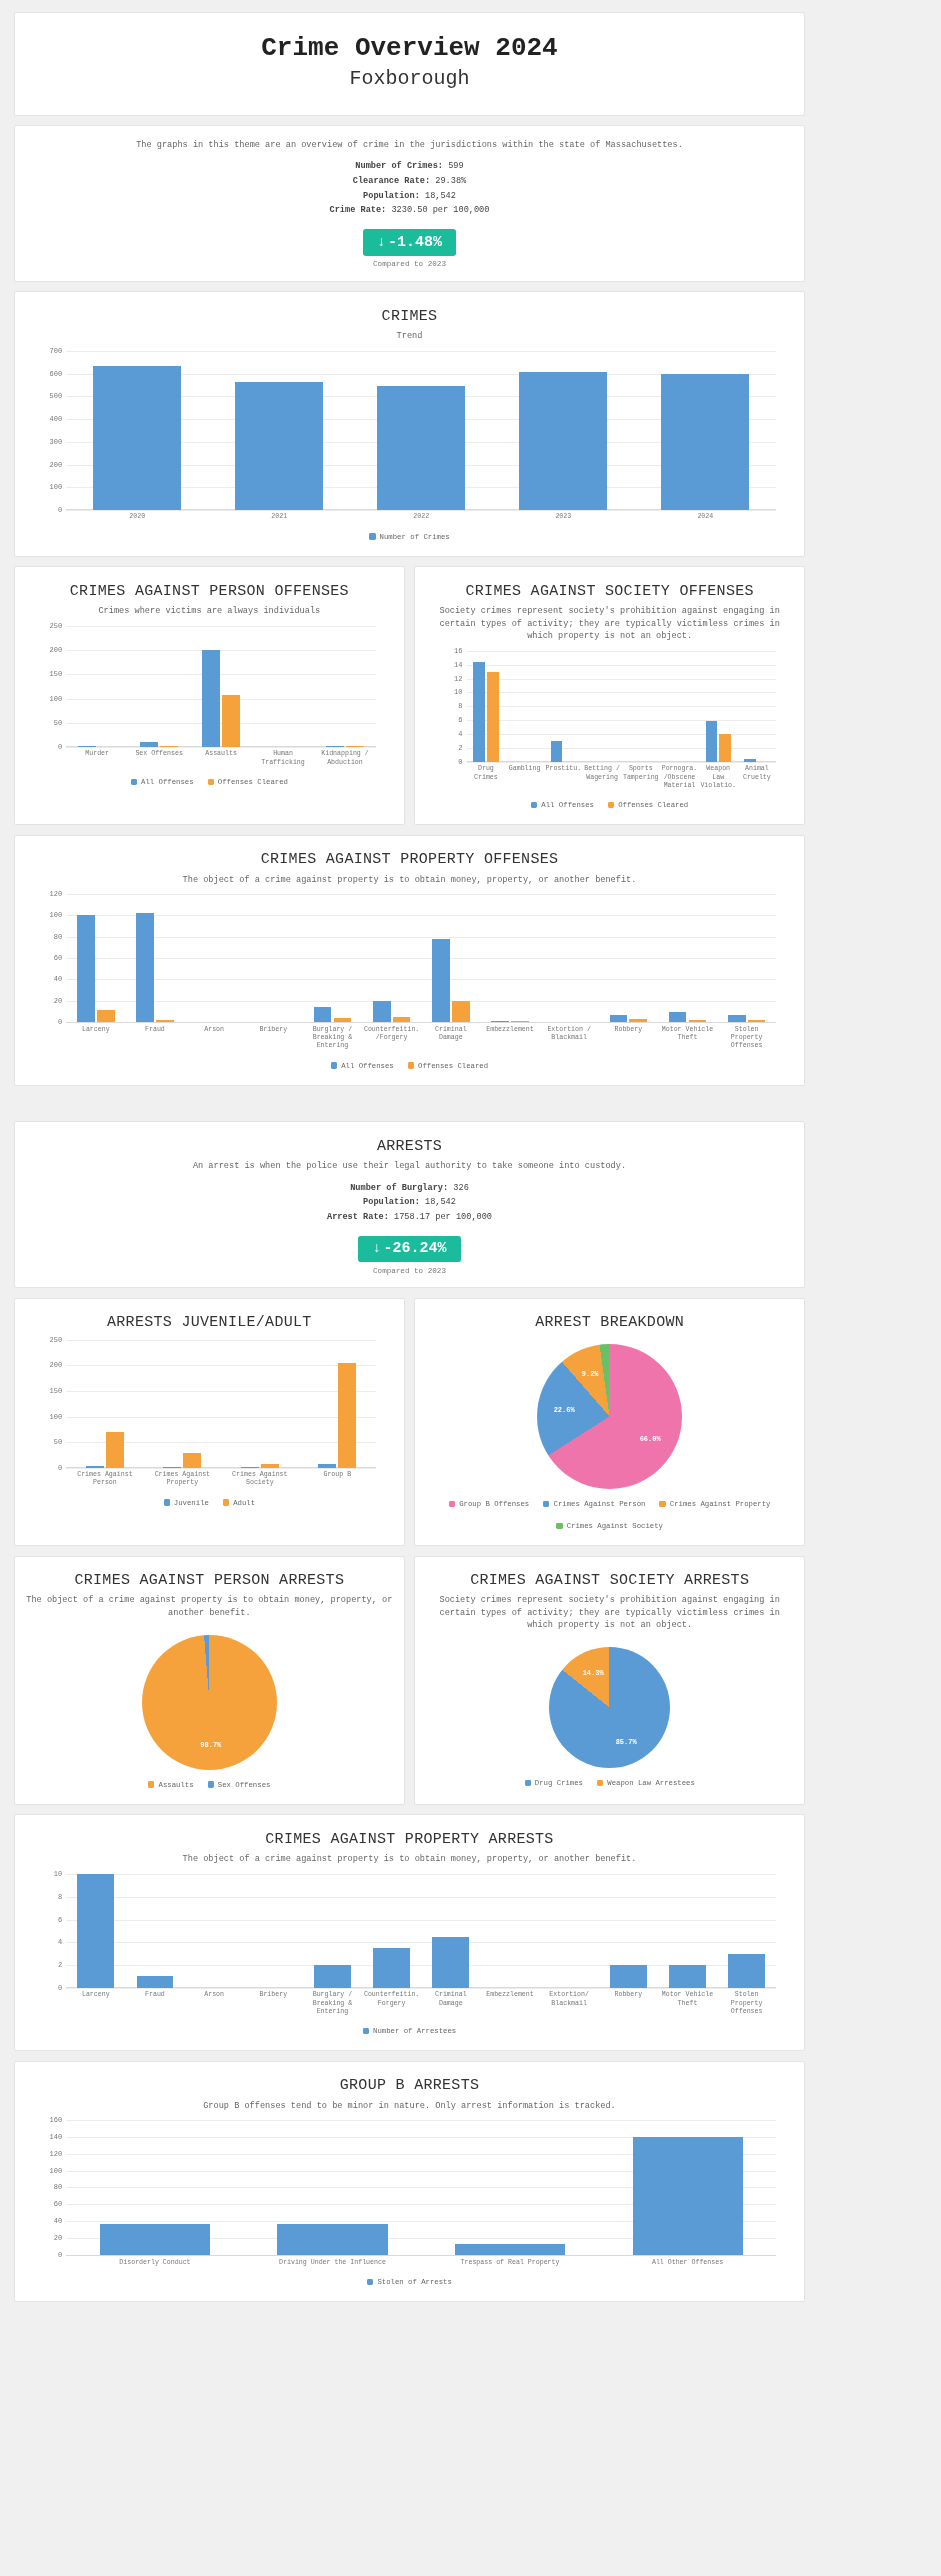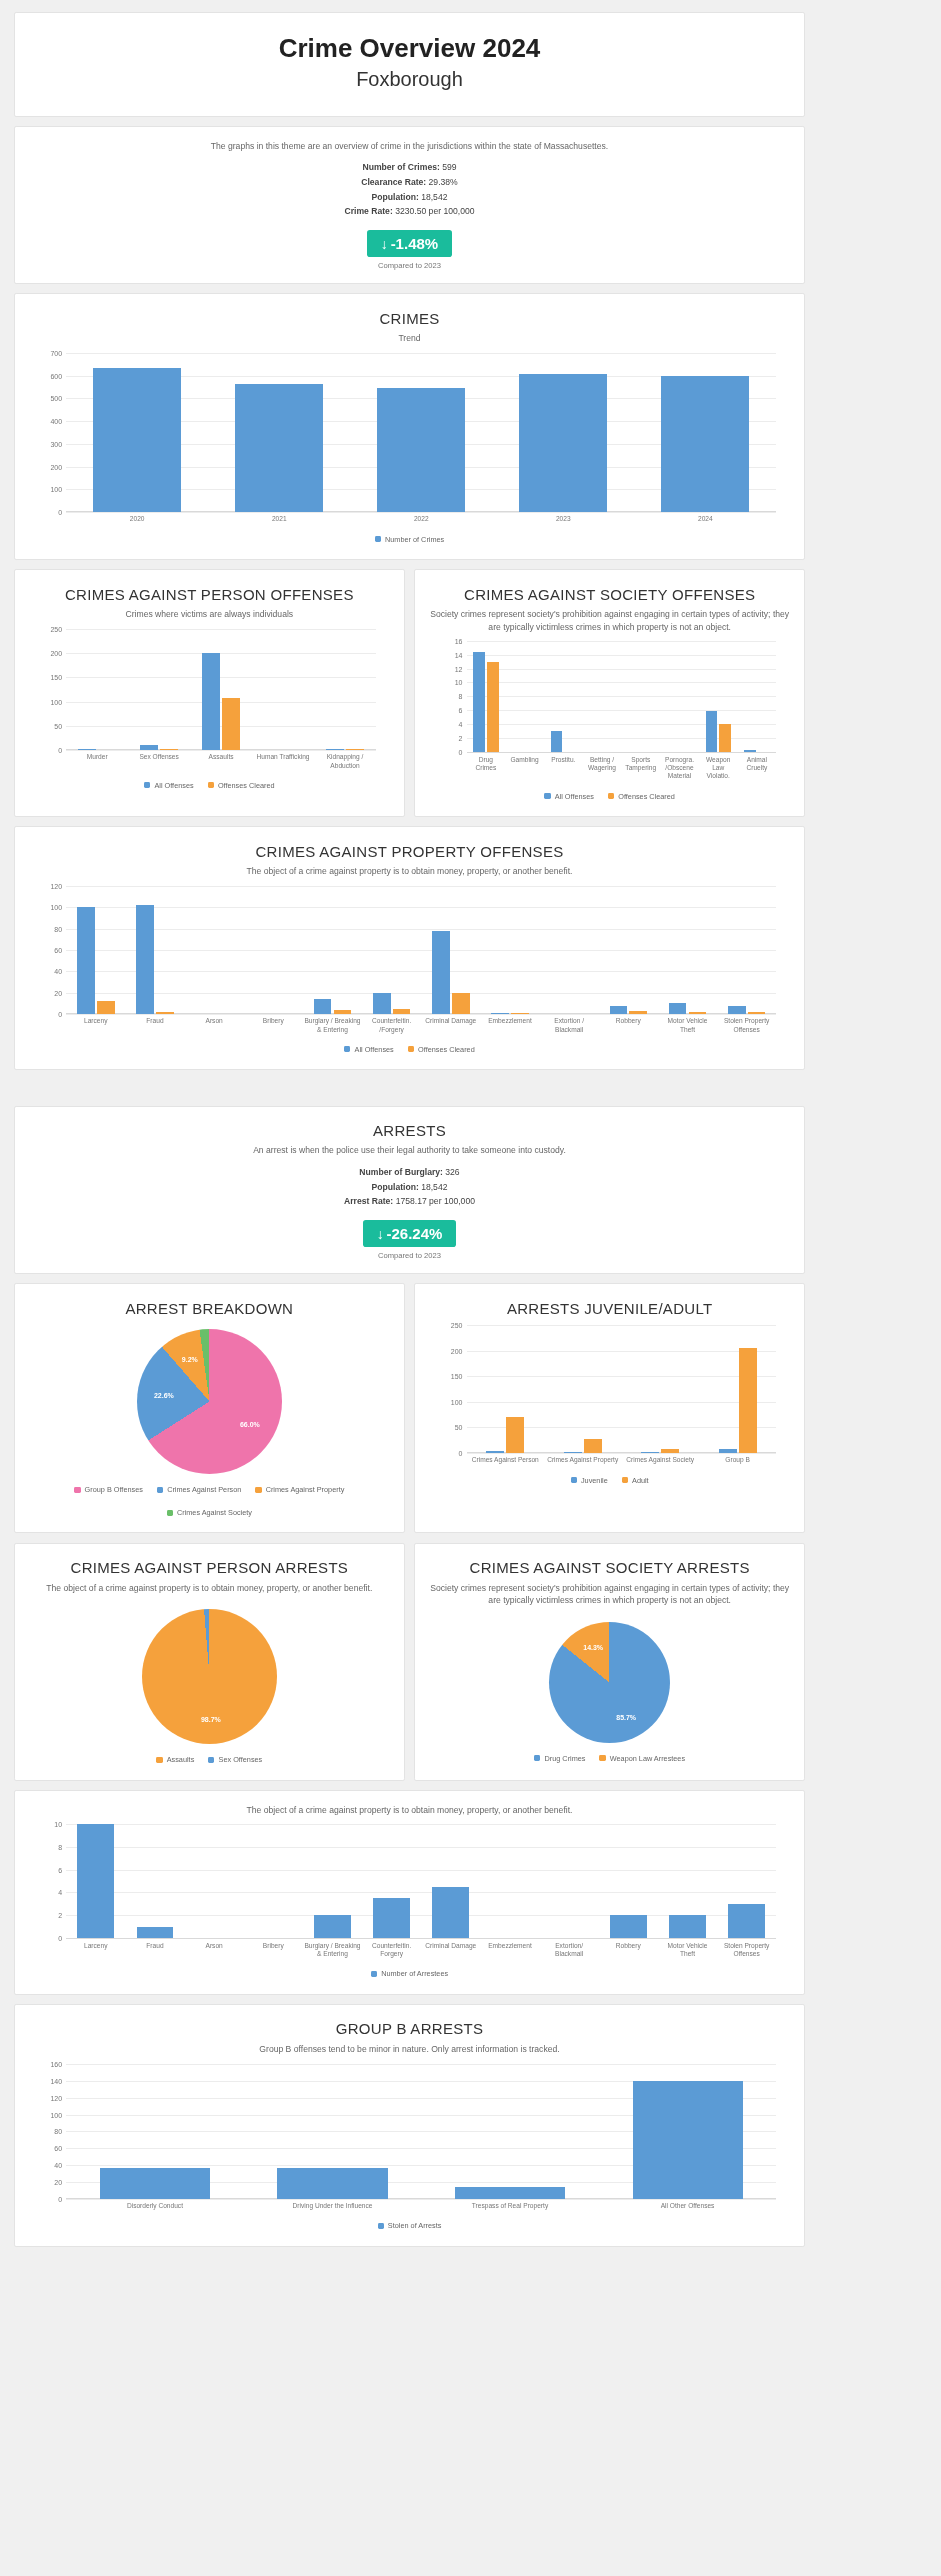--- a/index.html
+++ b/index.html
@@ -4,21 +4,21 @@
 <style>
   * { box-sizing: border-box; }
   html, body { margin:0; padding:0; }
   body {
     width: 941px;
     background: #f0f0f0;
     font-family: "Liberation Sans", sans-serif;
     color: #333;
     -webkit-font-smoothing: antialiased;
   }
-  .page { width:819px; padding: 12.4px 14px 28px 14px; }
+  .page { width:819px; padding: 12.4px 14px 28px 14px; font-family: Liberation Mono, monospace; }
   .card {
     background:#fff;
     border:0.7px solid #e3e3e3;
     border-radius:2.1px;
     margin-bottom: 9.7px;
     padding: 12.4px 9.7px;
   }
   .row { display:flex; gap:9.7px; margin-bottom:9.7px; }
   .row > .card { flex:1; margin-bottom:0; }
   h1.page-title {
@@ -438,50 +438,20 @@
       <div><b>Arrest Rate:</b> <span>1758.17 per 100,000</span></div>
     </div>
     <div class="badge-wrap">
       <span class="badge"><span class="arrow">↓</span><span>-26.24%</span></span>
     </div>
     <div class="badge-note">Compared to 2023</div>
   </div>
 
   <div class="row">
     <div class="card">
-      <div class="sec-title">ARREST BREAKDOWN</div>
-      <div class="chart">
-          <div class="pie-wrap">
-            <div class="pie" style="width:145px;height:145px;background:conic-gradient(#ef74ab 0.00deg 237.60deg,#5b9bd5 237.60deg 318.96deg,#f5a13c 318.96deg 352.08deg,#6abf69 352.08deg 360.00deg);">
-              <span class="pie-label" style="left:113px;top:95px;">66.0%</span>
-              <span class="pie-label" style="left:27px;top:66px;">22.6%</span>
-              <span class="pie-label" style="left:53px;top:30px;">9.2%</span>
-            </div>
-          </div>
-          <div class="legend">
-            <span class="legend-item">
-              <span class="swatch" style="background:#ef74ab"></span>
-              <span>Group B Offenses</span>
-            </span>
-            <span class="legend-item">
-              <span class="swatch" style="background:#5b9bd5"></span>
-              <span>Crimes Against Person</span>
-            </span>
-            <span class="legend-item">
-              <span class="swatch" style="background:#f5a13c"></span>
-              <span>Crimes Against Property</span>
-            </span>
-            <span class="legend-item">
-              <span class="swatch" style="background:#6abf69"></span>
-              <span>Crimes Against Society</span>
-            </span>
-          </div>
-        </div>
-    </div>
-    <div class="card">
       <div class="sec-title">ARRESTS JUVENILE/ADULT</div>
       <div class="sec-sub"></div>
       <div class="inner-pad">
           <div class="chart">
             <div class="plot" style="height:128px;margin-left:23.5px;">
               <div class="gridline" style="top:128px"></div>
               <div class="ytick" style="top:128px">0</div>
               <div class="gridline" style="top:102px"></div>
               <div class="ytick" style="top:102px">50</div>
               <div class="gridline" style="top:77px"></div>
@@ -524,20 +494,50 @@
                 <span>Juvenile</span>
               </span>
               <span class="legend-item">
                 <span class="swatch" style="background:#f5a13c"></span>
                 <span>Adult</span>
               </span>
             </div>
           </div>
         </div>
     </div>
+    <div class="card">
+      <div class="sec-title">ARREST BREAKDOWN</div>
+      <div class="chart">
+          <div class="pie-wrap">
+            <div class="pie" style="width:145px;height:145px;background:conic-gradient(#ef74ab 0.00deg 237.60deg,#5b9bd5 237.60deg 318.96deg,#f5a13c 318.96deg 352.08deg,#6abf69 352.08deg 360.00deg);">
+              <span class="pie-label" style="left:113px;top:95px;">66.0%</span>
+              <span class="pie-label" style="left:27px;top:66px;">22.6%</span>
+              <span class="pie-label" style="left:53px;top:30px;">9.2%</span>
+            </div>
+          </div>
+          <div class="legend">
+            <span class="legend-item">
+              <span class="swatch" style="background:#ef74ab"></span>
+              <span>Group B Offenses</span>
+            </span>
+            <span class="legend-item">
+              <span class="swatch" style="background:#5b9bd5"></span>
+              <span>Crimes Against Person</span>
+            </span>
+            <span class="legend-item">
+              <span class="swatch" style="background:#f5a13c"></span>
+              <span>Crimes Against Property</span>
+            </span>
+            <span class="legend-item">
+              <span class="swatch" style="background:#6abf69"></span>
+              <span>Crimes Against Society</span>
+            </span>
+          </div>
+        </div>
+    </div>
   </div>
 
   <div class="row">
     <div class="card">
       <div class="sec-title">CRIMES AGAINST PERSON ARRESTS</div>
       <div class="sec-sub">The object of a crime against property is to obtain money, property, or another benefit.</div>
       <div class="chart">
           <div class="pie-wrap">
             <div class="pie" style="width:135px;height:135px;background:conic-gradient(#f5a13c 0.00deg 355.32deg,#5b9bd5 355.32deg 360.00deg);">
               <span class="pie-label" style="left:69px;top:110px;">98.7%</span>
@@ -573,20 +573,21 @@
             <span class="legend-item">
               <span class="swatch" style="background:#f5a13c"></span>
               <span>Weapon Law Arrestees</span>
             </span>
           </div>
         </div>
     </div>
   </div>
 
   <div class="card">
+    <div class="sec-title">CRIMES AGAINST PROPERTY ARRESTS</div>
     <div class="sec-sub">The object of a crime against property is to obtain money, property, or another benefit.</div>
     <div class="inner-pad">
         <div class="chart">
           <div class="plot" style="height:114px;margin-left:23.5px;">
             <div class="gridline" style="top:114px"></div>
             <div class="ytick" style="top:114px">0</div>
             <div class="gridline" style="top:91px"></div>
             <div class="ytick" style="top:91px">2</div>
             <div class="gridline" style="top:68px"></div>
             <div class="ytick" style="top:68px">4</div>

